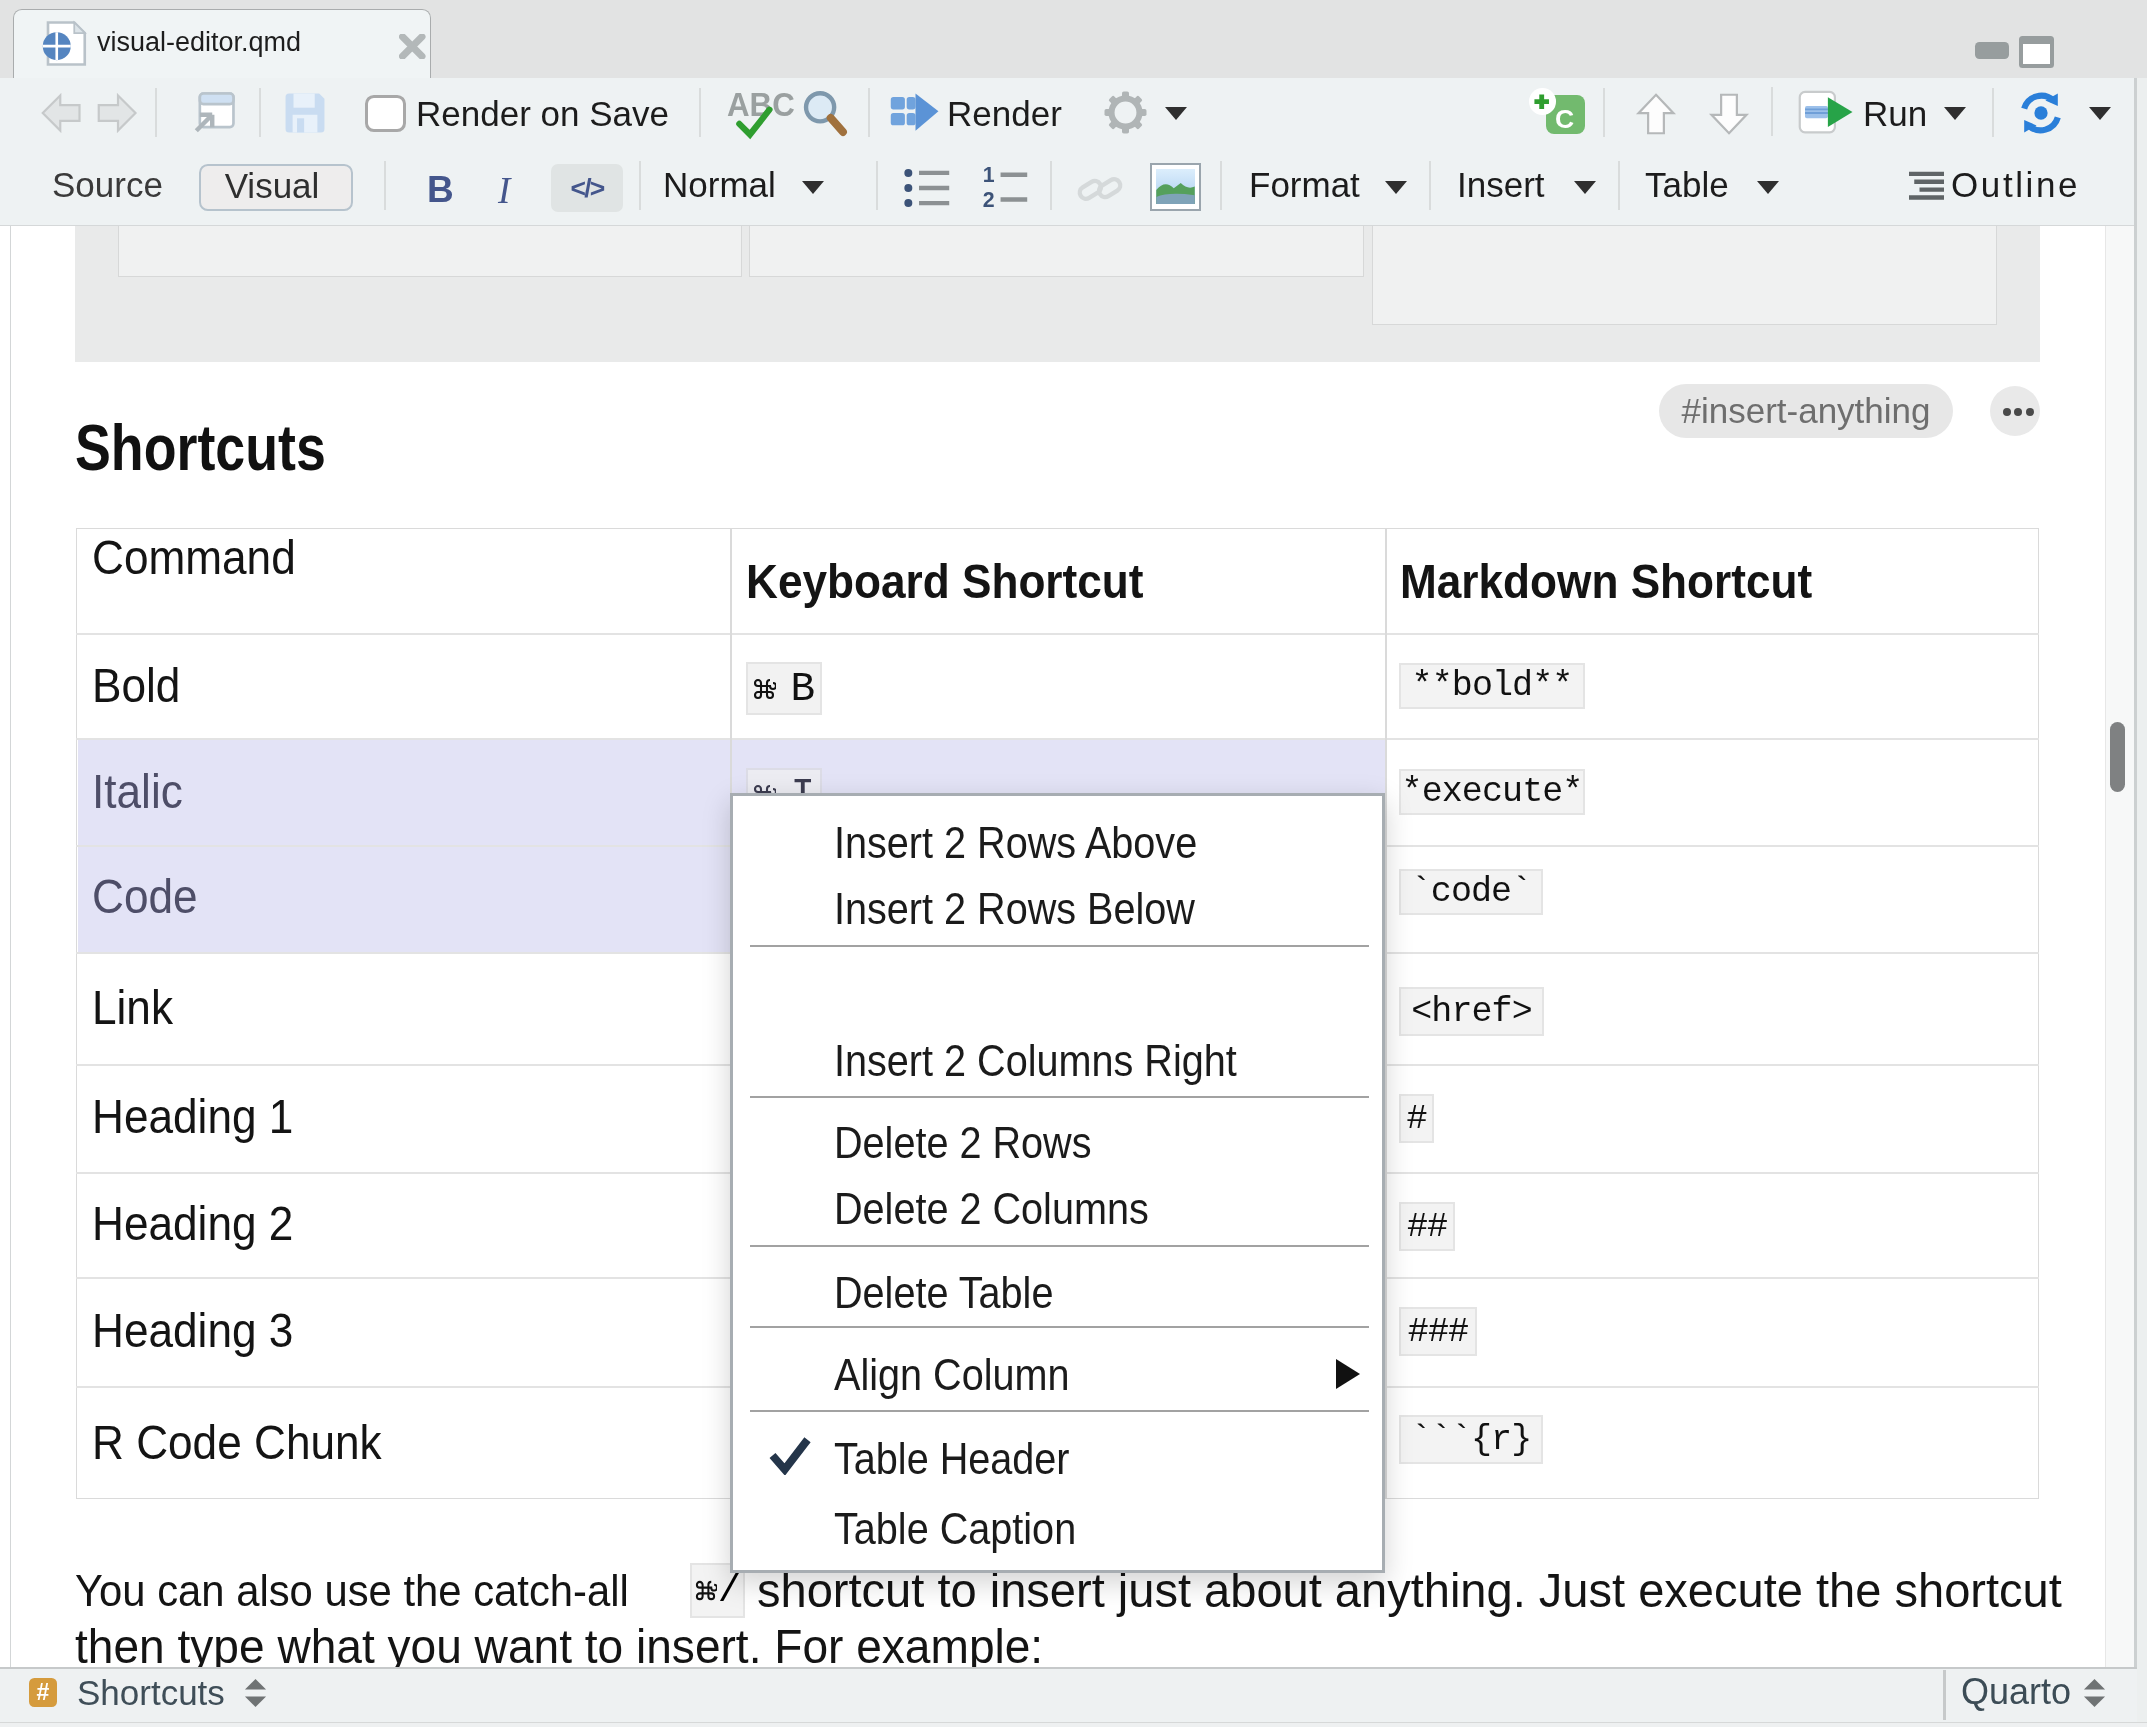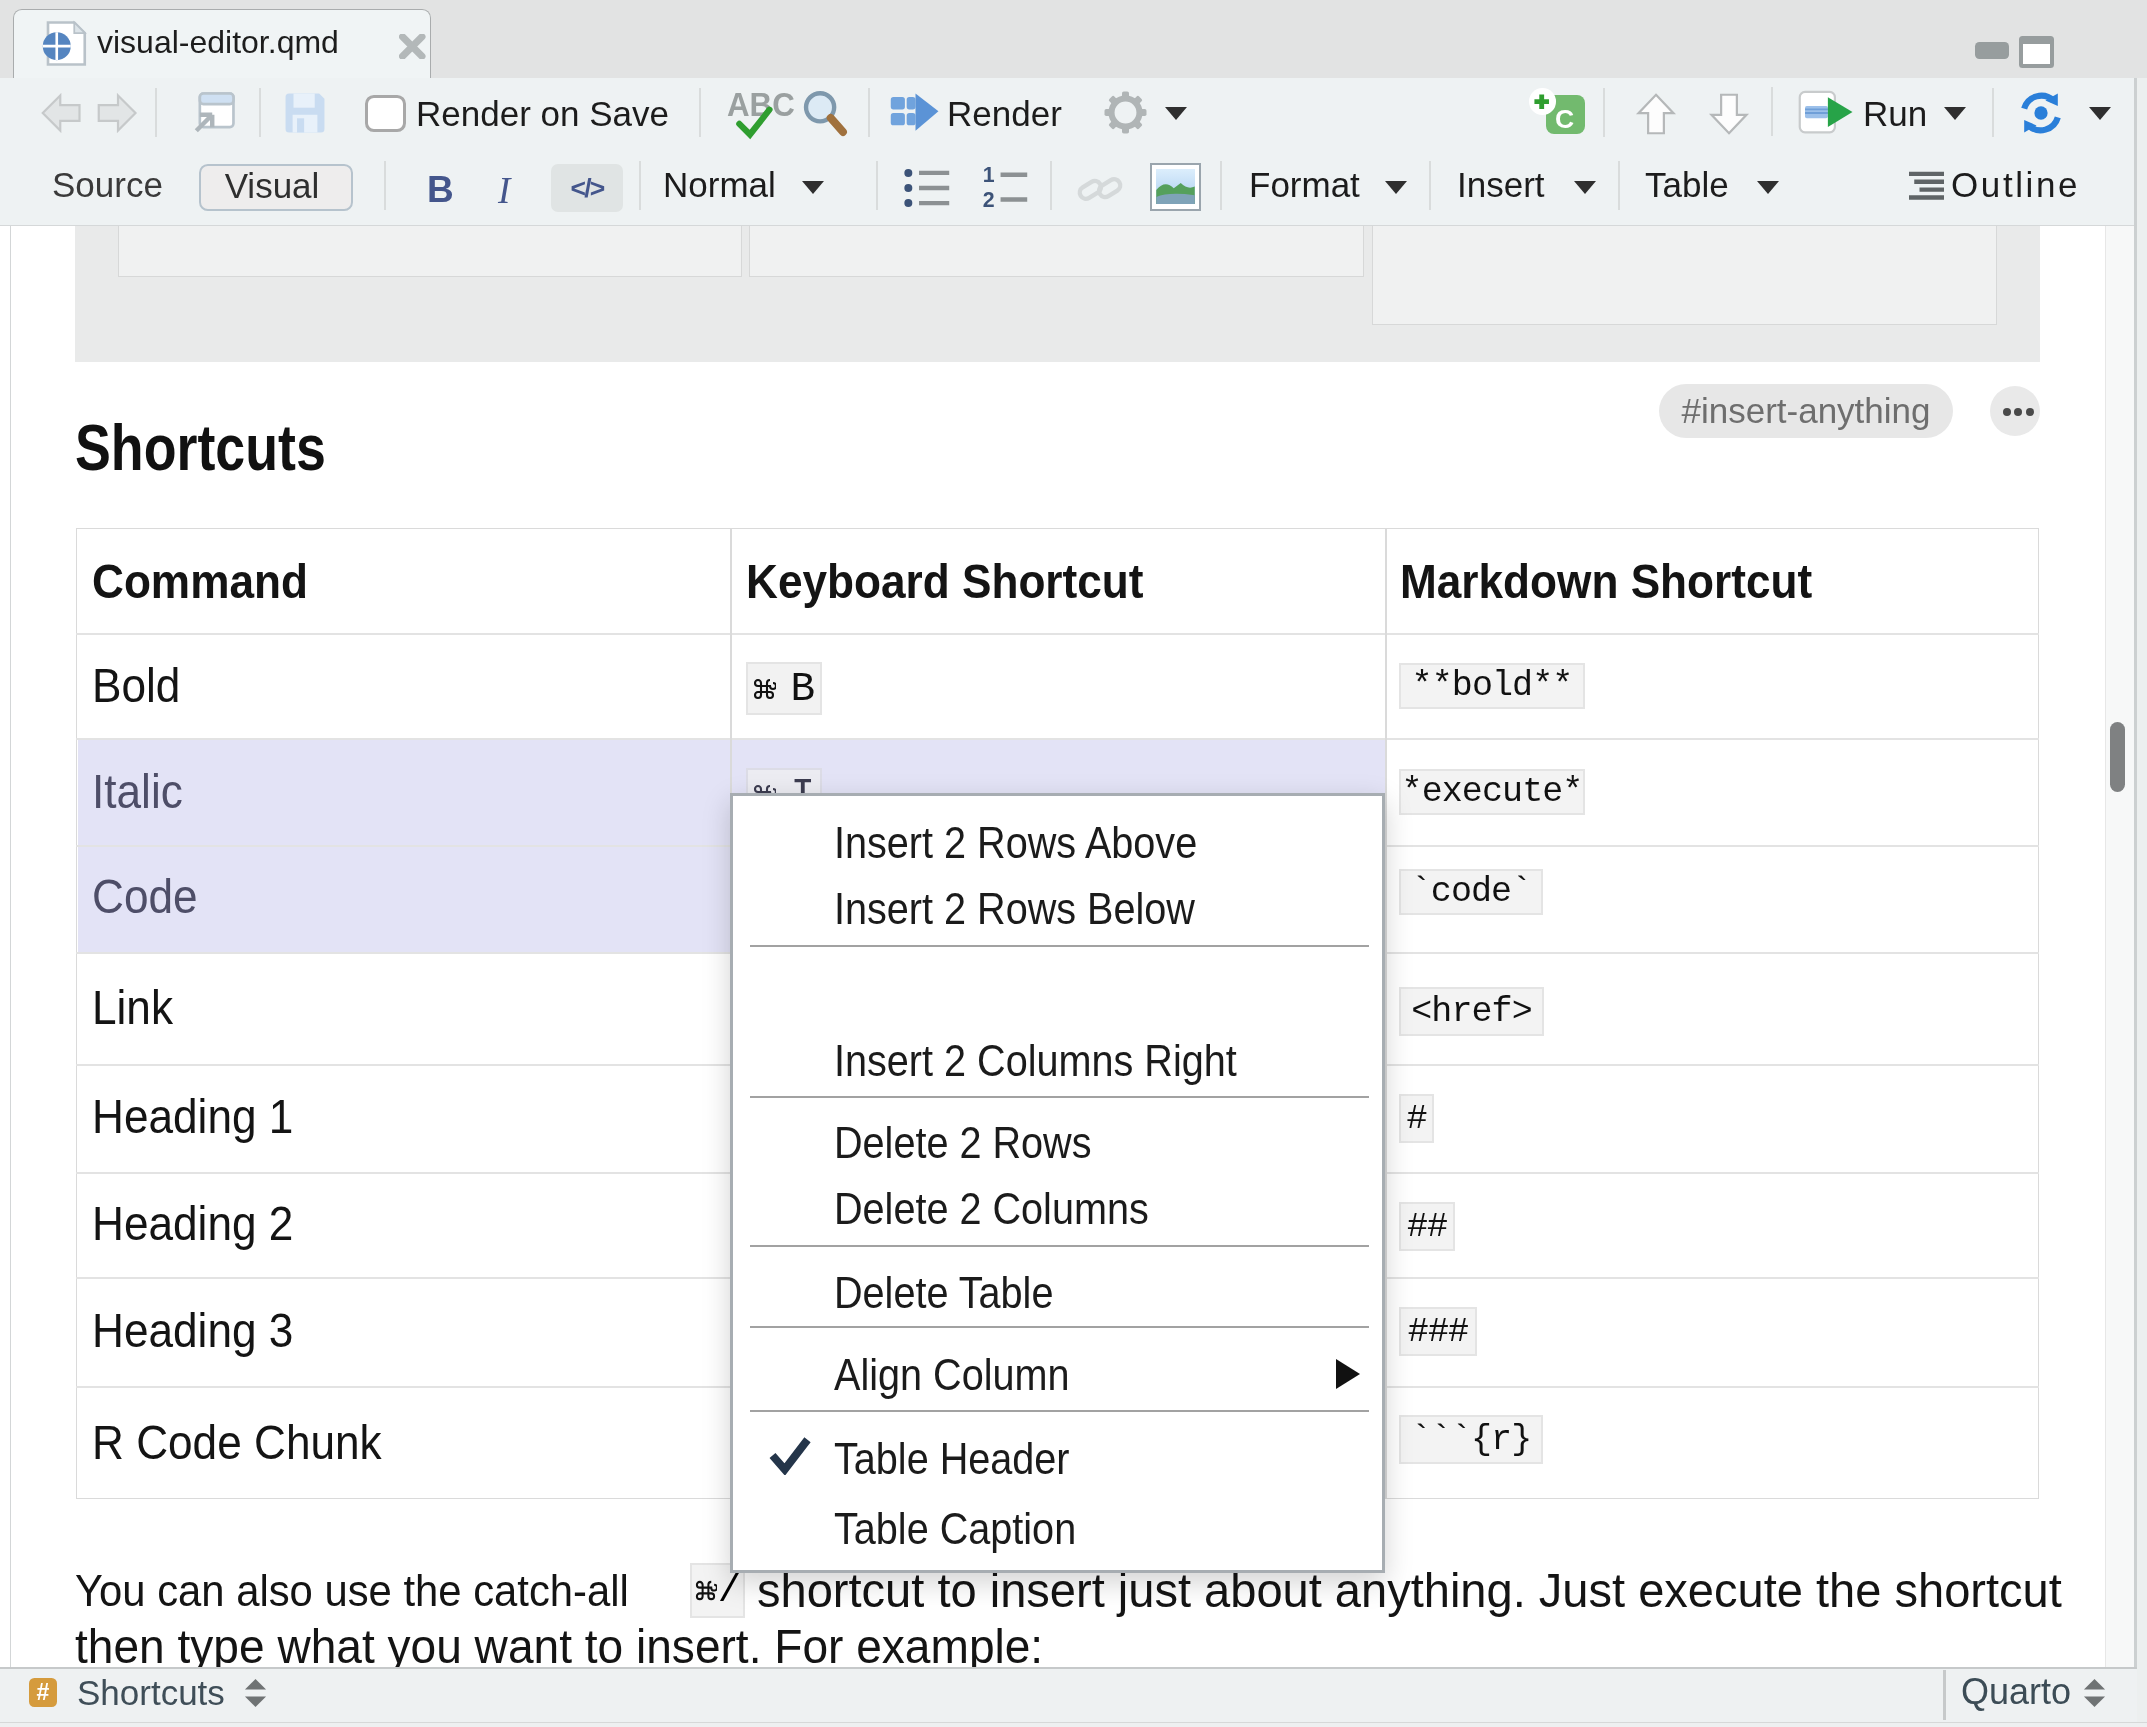--- a/index.html
+++ b/index.html
@@ -29,21 +29,21 @@
 
 <div class="abs" style="left:0;top:0;width:2147px;height:78px;background:#e2e3e3;"></div>
 <div class="abs" style="left:13.2px;top:8.8px;width:418px;height:69px;background:#f0f4f5;border:1.8px solid #a9acad;border-bottom:none;border-radius:8.8px 8.8px 0 0;"></div>
 
 <svg class="abs" style="left:41px;top:19.4px;" width="49" height="49" viewBox="0 0 56 56">
   <path d="M8 4 h30 l12 12 v36 h-42 z" fill="#ffffff" stroke="#b9c2c9" stroke-width="3"></path>
   <path d="M38 4 l12 12 h-12 z" fill="#dde4e9" stroke="#b9c2c9" stroke-width="2"></path>
   <circle cx="18" cy="31" r="16" fill="#5585c0"></circle>
   <path d="M18 15 v32 M2 31 h32" stroke="#ffffff" stroke-width="3"></path>
 </svg>
-<div class="abs" style="left:97px;top:23px;font-size:32px;color:#1d1d1d;line-height:39px;">visual-editor.qmd</div>
+<div class="abs" style="left:97px;top:23px;font-size:27px;color:#1d1d1d;line-height:39px;">visual-editor.qmd</div>
 
 <svg class="abs" style="left:399px;top:34px;" width="26.5" height="25" viewBox="0 0 30 28">
   <path d="M4 3 L26 25 M26 3 L4 25" stroke="#b3b8b9" stroke-width="8" stroke-linecap="round"></path>
 </svg>
 
 <div class="abs" style="left:1975px;top:42px;width:34px;height:17px;background:#979d9e;border-radius:4.4px;"></div>
 <div class="abs" style="left:2019px;top:36px;width:35px;height:32px;border:4.4px solid #979d9e;border-top-width:8.8px;border-radius:3.5px;background:#ffffff;"></div>
 
 <div class="abs" style="left:0;top:78px;width:2147px;height:71px;background:#eef2f3;border-bottom:1.8px solid #d5d8d9;"></div>
 
@@ -236,21 +236,21 @@
 <div class="rowline" style="top:738px;"></div>
 <div class="rowline" style="top:845px;"></div>
 <div class="rowline" style="top:952px;"></div>
 <div class="rowline" style="top:1064px;"></div>
 <div class="rowline" style="top:1172px;"></div>
 <div class="rowline" style="top:1277px;"></div>
 <div class="rowline" style="top:1386px;"></div>
 <div class="abs" style="left:730px;top:528px;width:1.8px;height:971px;background:#dadada;"></div>
 <div class="abs" style="left:1385px;top:528px;width:1.8px;height:971px;background:#dadada;"></div>
 
-<div class="cell1" style="top:558px;font-weight:bold;"><span class="cx">Command</span></div>
+<div class="cell1" style="top:534px;font-weight:normal;"><span class="cx">Command</span></div>
 <div class="cell1" style="left:746px;top:558px;font-weight:bold;"><span class="cx">Keyboard Shortcut</span></div>
 <div class="cell1" style="left:1400px;top:558px;font-weight:bold;"><span class="cx">Markdown Shortcut</span></div>
 
 <div class="cell1" style="top:662px;"><span class="cx">Bold</span></div>
 <div class="cell1" style="top:768px;color:#4e4e68;"><span class="cx">Italic</span></div>
 <div class="cell1" style="top:873px;color:#4e4e68;"><span class="cx">Code</span></div>
 <div class="cell1" style="top:984px;"><span class="cx">Link</span></div>
 <div class="cell1" style="top:1093px;"><span class="cx">Heading 1</span></div>
 <div class="cell1" style="top:1200px;"><span class="cx">Heading 2</span></div>
 <div class="cell1" style="top:1307px;"><span class="cx">Heading 3</span></div>

